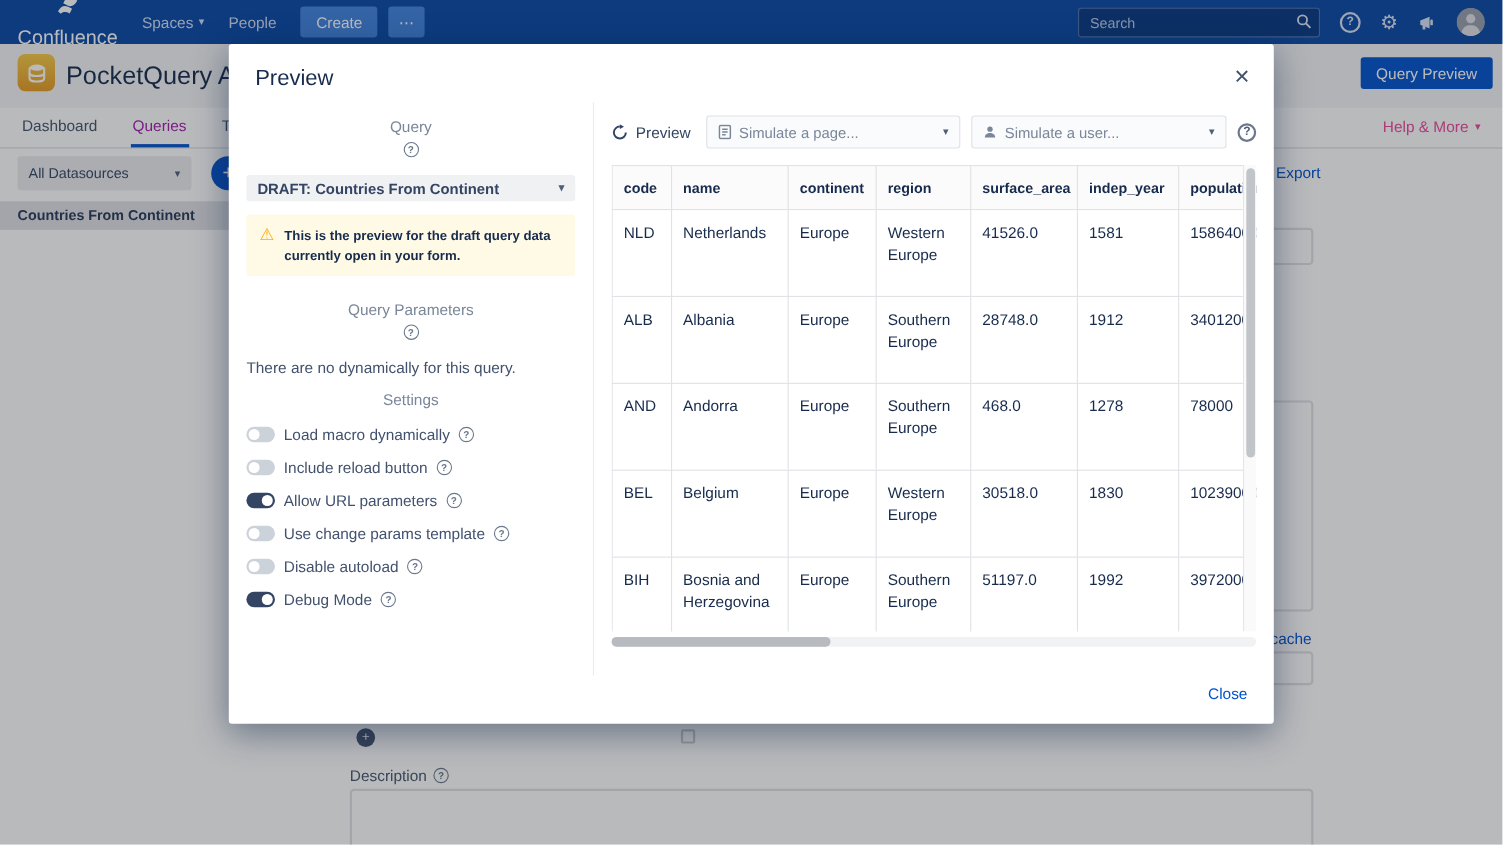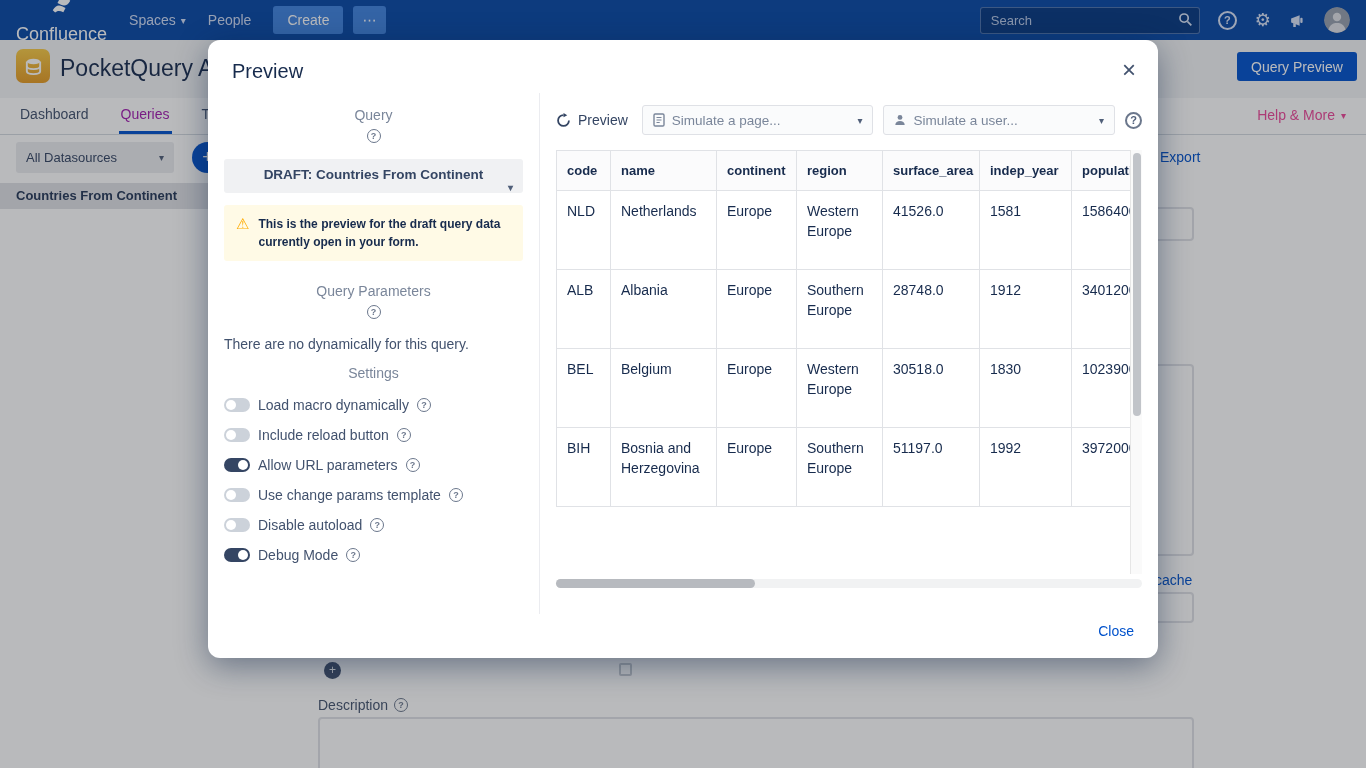--- a/index.html
+++ b/index.html
@@ -62,39 +62,39 @@
   .frag-plus { position:absolute; left:324px; top:662px; width:17px; height:17px; border-radius:50%;
                background:#42526e; color:#fff; border:none; font-size:12px; line-height:15px; text-align:center; cursor:pointer; padding:0; }
   .frag-checkbox { position:absolute; left:619px; top:663px; width:13px; height:13px; background:#fff;
                    border:2px solid #c7ccd3; border-radius:2px; cursor:pointer; }
   .frag-desc { position:absolute; left:318px; top:697px; font-size:14px; color:#44546f; display:flex; gap:6px; align-items:center; }
   .frag-textarea-b { position:absolute; left:318px; top:717px; width:876px; height:70px; background:#fff; border:2px solid #dfe1e6; border-radius:4px; }
 
   
   .blanket { position:absolute; inset:0; background:rgba(30,33,38,0.31); z-index:5; }
   .modal { position:absolute; left:208px; top:40px; width:950px; height:618px; background:#fff; z-index:10;
-           border-radius:12px; box-shadow:0 8px 32px rgba(9,30,66,0.45); display:flex; flex-direction:column; }
+           border-radius:3px; box-shadow:0 8px 32px rgba(9,30,66,0.45); display:flex; flex-direction:column; }
   .modal-header { padding:20px 24px 10px; position:relative; }
   .modal-title { font-size:20px; font-weight:500; color:#172b4d; }
   .modal-close { position:absolute; right:22px; top:18px; background:none; border:none; font-size:24px;
                  color:#42526e; cursor:pointer; line-height:1; font-family:inherit; }
   .modal-body { flex:1; display:flex; min-height:0; }
   .modal-footer { height:44px; text-align:right; padding:8px 24px; }
   .close-link { font-size:14px; color:#0052CC; cursor:pointer; text-decoration:none; }
 
   
   .panel-left { width:332px; flex:none; padding:14px 16px 0; border-right:1px solid #ebecf0; }
   .sect { display:flex; align-items:center; gap:6px;flex-direction:column; }
   .sect-label { font-size:14px; color:#7a869a; white-space:nowrap; }
   .sect-line { flex:1; height:1px; background:#ebecf0; }
   .qmark { width:14px; height:14px; flex:none; border-radius:50%; border:1px solid #6b778c; color:#6b778c;
            font-size:9px; font-weight:bold; display:inline-flex; align-items:center; justify-content:center; cursor:pointer; }
   .qmark.big { width:17px; height:17px; font-size:11px; border-width:2px; color:#505f79; }
-  .query-select { margin-top:10px; height:34px; background:#f0f1f3; border-radius:3px; display:flex;
-                  align-items:center; padding:8px 10px; font-size:13.5px; font-weight:600; color:#344563; cursor:pointer;flex-direction:column; }
+  .query-select { margin-top:10px; height:24px; background:#f0f1f3; border-radius:3px; display:flex;
+                  align-items:center; padding:8px 10px; font-size:13.5px; font-weight:600; color:#344563; cursor:pointer; }
   .query-select .chev { margin-left:auto; font-size:10px; color:#505f79; }
   .warnbox { margin-top:12px; background:#FFFAE6; border-radius:3px; padding:10px 12px; display:flex; gap:9px; }
   .warn-ic { color:#FFAB00; font-size:15px; line-height:18px; flex:none; }
   .warn-text { font-size:12px; font-weight:600; color:#172b4d; line-height:18px; }
   .mt22 { margin-top:22px; }
   .empty-params { font-size:14px; color:#42526e; margin:11px 0 13px; }
   .toggles { margin-top:8px; }
   .toggle-row { display:flex; align-items:center; gap:8px; height:20px; margin-bottom:10px; }
   .switch { width:26px; height:14px; border-radius:7px; background:#ccd2da; position:relative; display:inline-block; flex:none; cursor:pointer; }
   .switch .knob { position:absolute; top:2px; left:2px; width:10px; height:10px; border-radius:50%; background:#fff; }
@@ -370,20 +370,29 @@
               <tr>
                 <td>ALB</td>
                 <td>Albania</td>
                 <td>Europe</td>
                 <td>Southern Europe</td>
                 <td>28748.0</td>
                 <td>1912</td>
                 <td>3401200</td>
               </tr>
               <tr>
+                <td>AND</td>
+                <td>Andorra</td>
+                <td>Europe</td>
+                <td>Southern Europe</td>
+                <td>468.0</td>
+                <td>1278</td>
+                <td>78000</td>
+              </tr>
+              <tr>
                 <td>BEL</td>
                 <td>Belgium</td>
                 <td>Europe</td>
                 <td>Western Europe</td>
                 <td>30518.0</td>
                 <td>1830</td>
                 <td>10239000</td>
               </tr>
               <tr>
                 <td>BIH</td>

